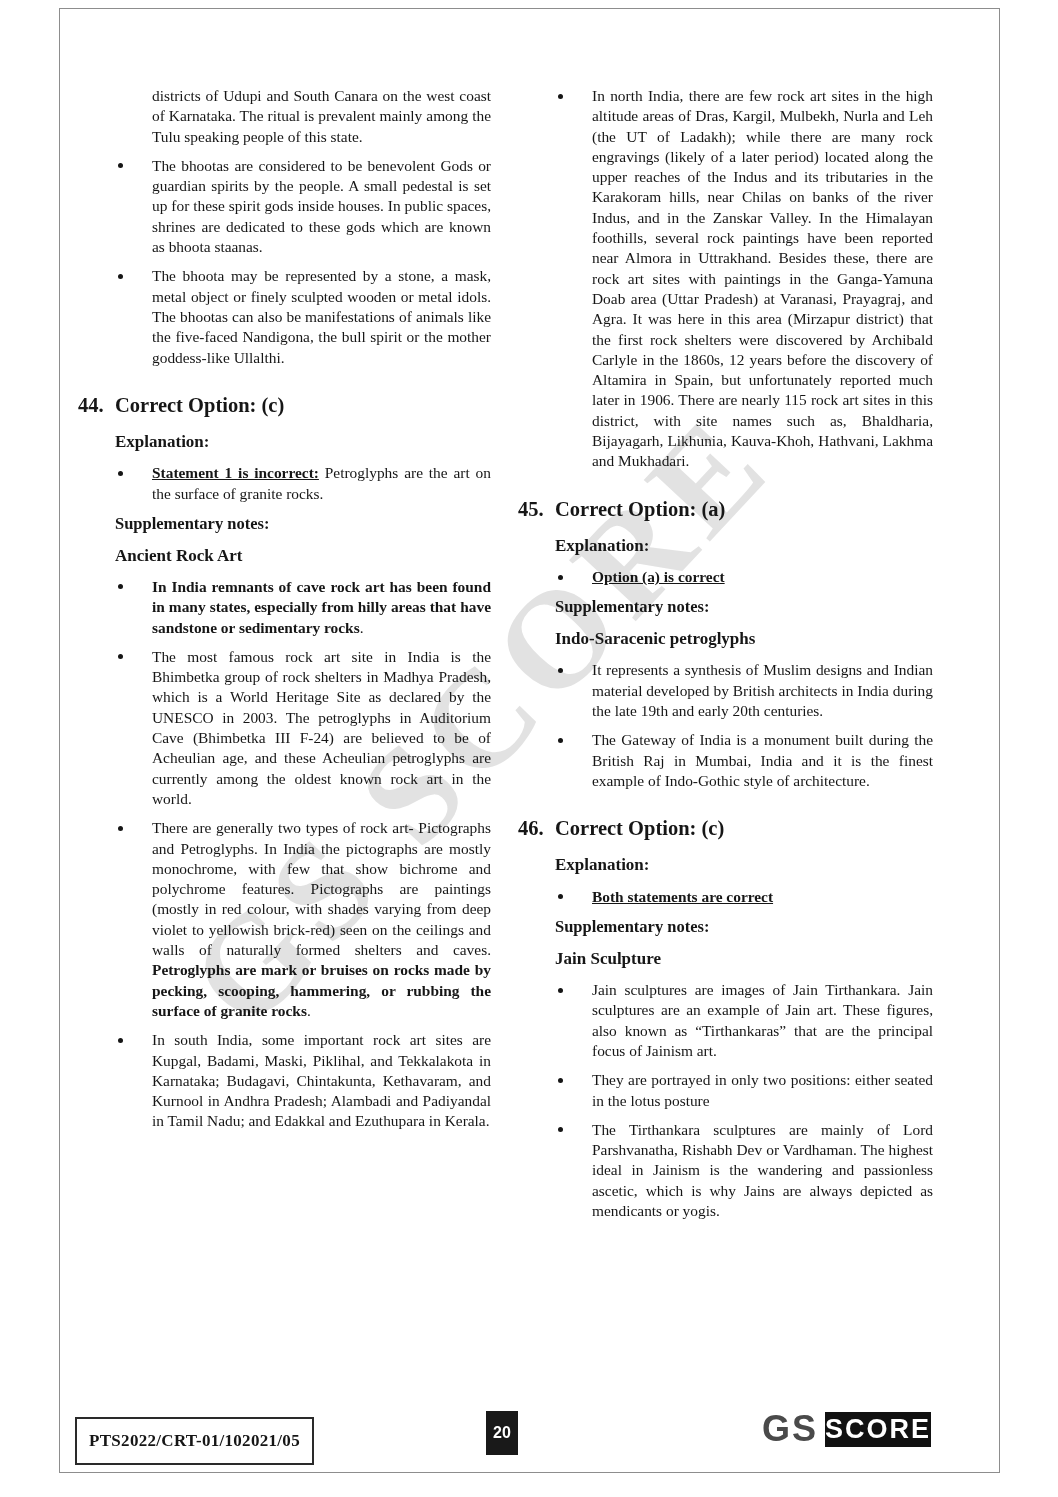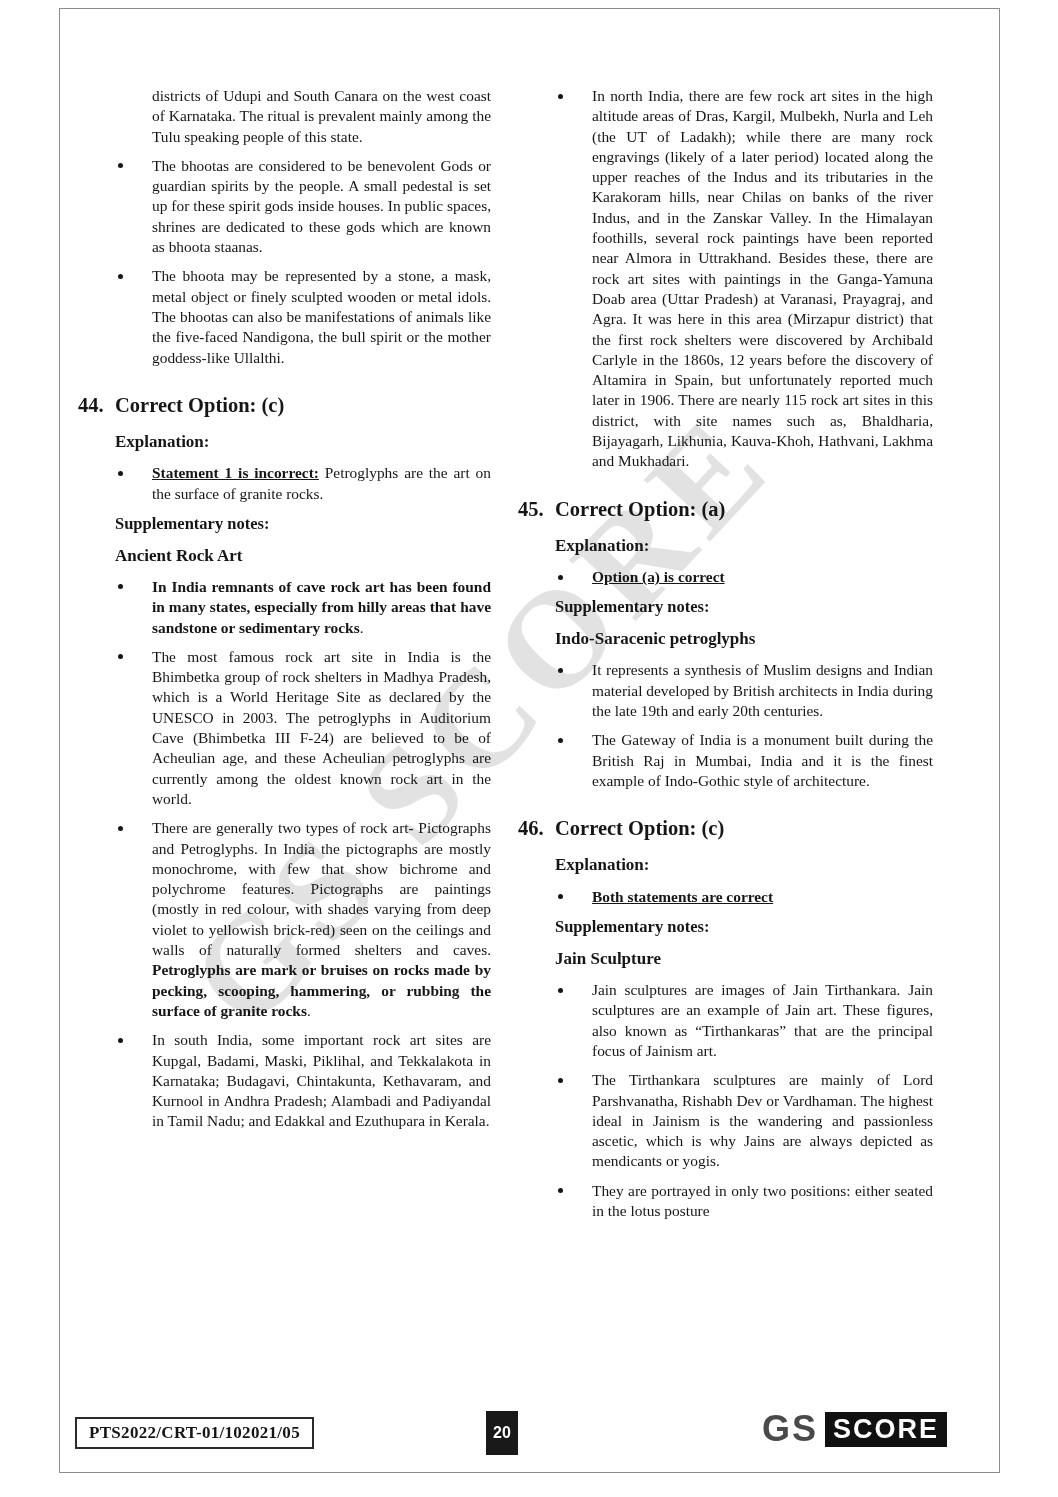--- a/index.html
+++ b/index.html
@@ -32,21 +32,21 @@
   .blk-heading { margin:24px 0 12px 0; font-size:20.5px; font-weight:bold; }
   .h-num { display:inline-block; min-width:37px; }
   .blk-subheading { margin:0 0 10px 37px; font-size:17px; font-weight:bold; }
   .blk-label { margin:6px 0 10px 37px; font-size:16.5px; font-weight:bold; }
   .blk-topic { margin:2px 0 10px 37px; font-size:17px; font-weight:bold; }
   .b { font-weight:bold; }
   .u { text-decoration:underline; }
 
   .footer-code {
     position:absolute; left:75px; top:1417px; z-index:2;
-    border:2px solid #2a2a2a; padding:4px 12px;
+    border:2px solid #2a2a2a; padding:12px 12px;
     font-size:17px; font-weight:bold; letter-spacing:0.3px;
     background:#fff;
   }
   .page-num {
     position:absolute; left:486px; top:1411px; width:32px; height:44px; z-index:2;
     background:var(--page_number_bg, #191919); color:#fff;
     display:flex; align-items:center; justify-content:center;
     font-size:16px; font-weight:bold; font-family:"Liberation Sans", sans-serif;
   }
   .logo {
@@ -54,21 +54,21 @@
     display:flex; align-items:center; gap:7px;
     font-family:"Liberation Sans", sans-serif;
   }
   .logo-gs {
     font-size:36px; font-weight:bold; letter-spacing:2px;
     color:var(--logo_gs, #4a4a4a); line-height:1;
   }
   .logo-score {
     background:var(--logo_score_bg, #111111); color:#ffffff;
     font-size:27px; font-weight:bold; letter-spacing:2px;
-    padding:4px 8px; line-height:1;
+    padding:4px 0; line-height:1;
   }
 </style>
 </head>
 <body>
 
 <div class="page-border"></div>
 <div class="watermark">GS SCORE</div>
 
 <div class="col col-left">
     <div class="blk-para"><span>districts of Udupi and South Canara on the west coast of Karnataka. The ritual is prevalent mainly among the Tulu speaking people of this state.</span></div>
@@ -92,22 +92,22 @@
     <div class="blk-label">Supplementary notes:</div>
     <div class="blk-topic">Indo-Saracenic petroglyphs</div>
     <div class="blk-bullet"><span class="bullet-dot"></span><span>It represents a synthesis of Muslim designs and Indian material developed by British architects in India during the late 19th and early 20th centuries.</span></div>
     <div class="blk-bullet"><span class="bullet-dot"></span><span>The Gateway of India is a monument built during the British Raj in Mumbai, India and it is the finest example of Indo-Gothic style of architecture.</span></div>
     <div class="blk-heading"><span class="h-num">46.</span><span class="h-text">Correct Option: (c)</span></div>
     <div class="blk-subheading">Explanation:</div>
     <div class="blk-bullet"><span class="bullet-dot"></span><span class="b u">Both statements are correct</span></div>
     <div class="blk-label">Supplementary notes:</div>
     <div class="blk-topic">Jain Sculpture</div>
     <div class="blk-bullet"><span class="bullet-dot"></span><span>Jain sculptures are images of Jain Tirthankara. Jain sculptures are an example of Jain art. These figures, also known as “Tirthankaras” that are the principal focus of Jainism art.</span></div>
+    <div class="blk-bullet"><span class="bullet-dot"></span><span>They are portrayed in only two positions: either seated in the lotus posture</span></div>
     <div class="blk-bullet"><span class="bullet-dot"></span><span>The Tirthankara sculptures are mainly of Lord Parshvanatha, Rishabh Dev or Vardhaman. The highest ideal in Jainism is the wandering and passionless ascetic, which is why Jains are always depicted as mendicants or yogis.</span></div>
-    <div class="blk-bullet"><span class="bullet-dot"></span><span>They are portrayed in only two positions: either seated in the lotus posture</span></div>
   </div>
 
 <div class="footer-code">PTS2022/CRT-01/102021/05</div>
 <div class="page-num">20</div>
 <div class="logo">
   <span class="logo-gs">GS</span>
   <span class="logo-score">SCORE</span>
 </div>
 
 </body></html>

